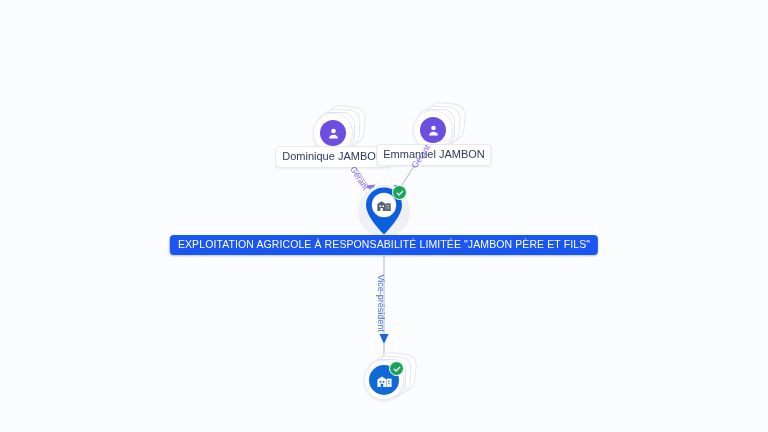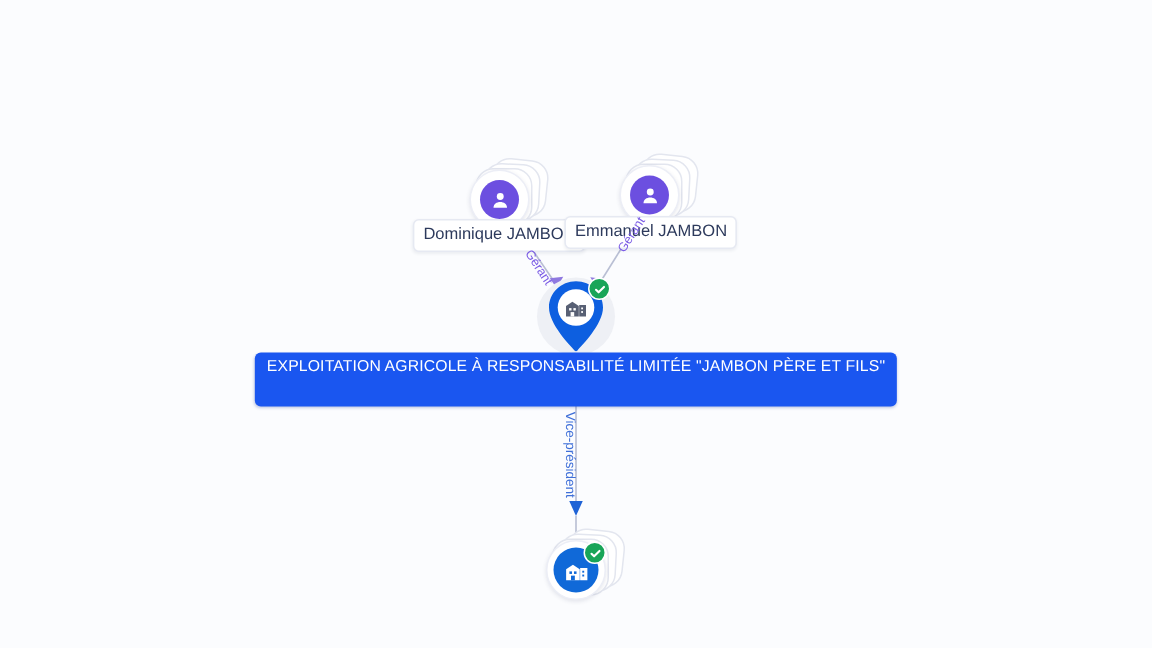--- a/index.html
+++ b/index.html
@@ -150,21 +150,21 @@
     padding: 3px 6px 4px 6px;
     box-shadow: 0 1px 2px rgba(40,50,90,.07);
   }
   .label-primary {
     background: #1a56f0;
     border-radius: 4px;
     color: #ffffff;
     font-size: 10.5px;
     line-height: 13px;
     letter-spacing: .1px;
-    padding: 3px 8px 20px 8px;
+    padding: 3px 8px 4px 8px;
     box-shadow: 0 1px 2px rgba(20,50,150,.25);
   }
   .edge-label {
     position: absolute;
     white-space: nowrap;
     font-size: 8.5px;
     line-height: 9px;
     transform-origin: 0 50%;
   }
   .edge-label.gerant { color: #7b5ce5; }

